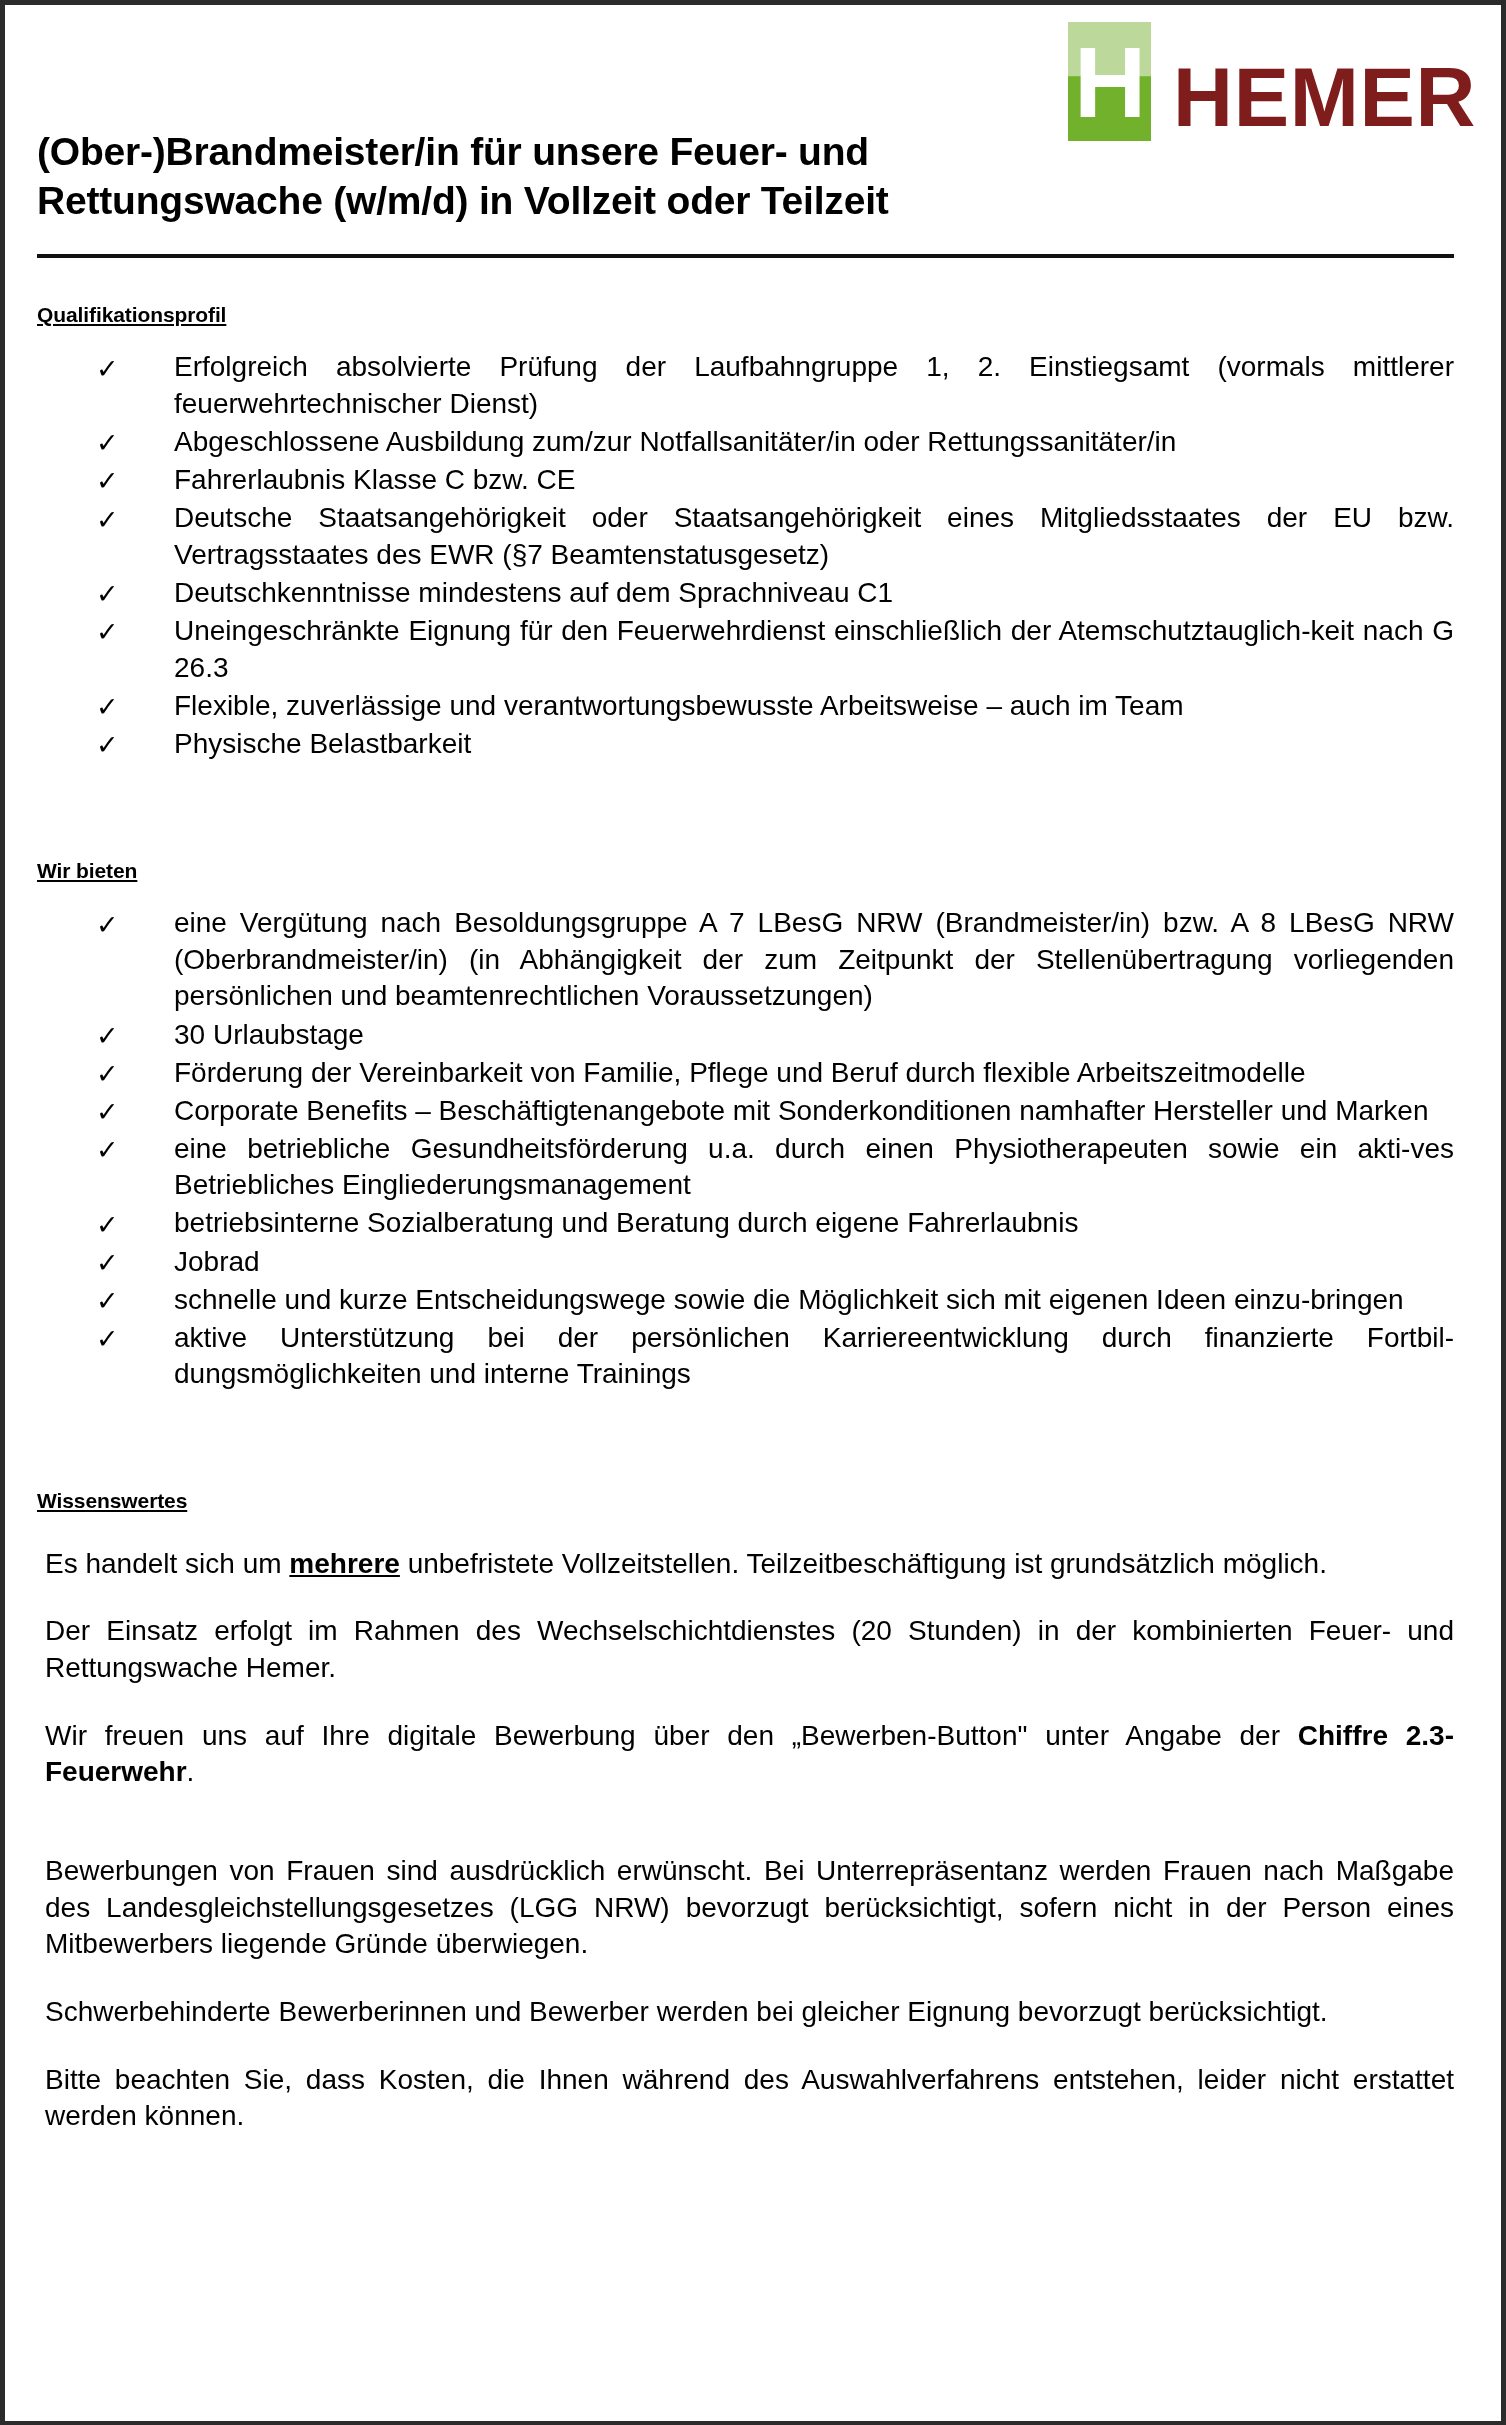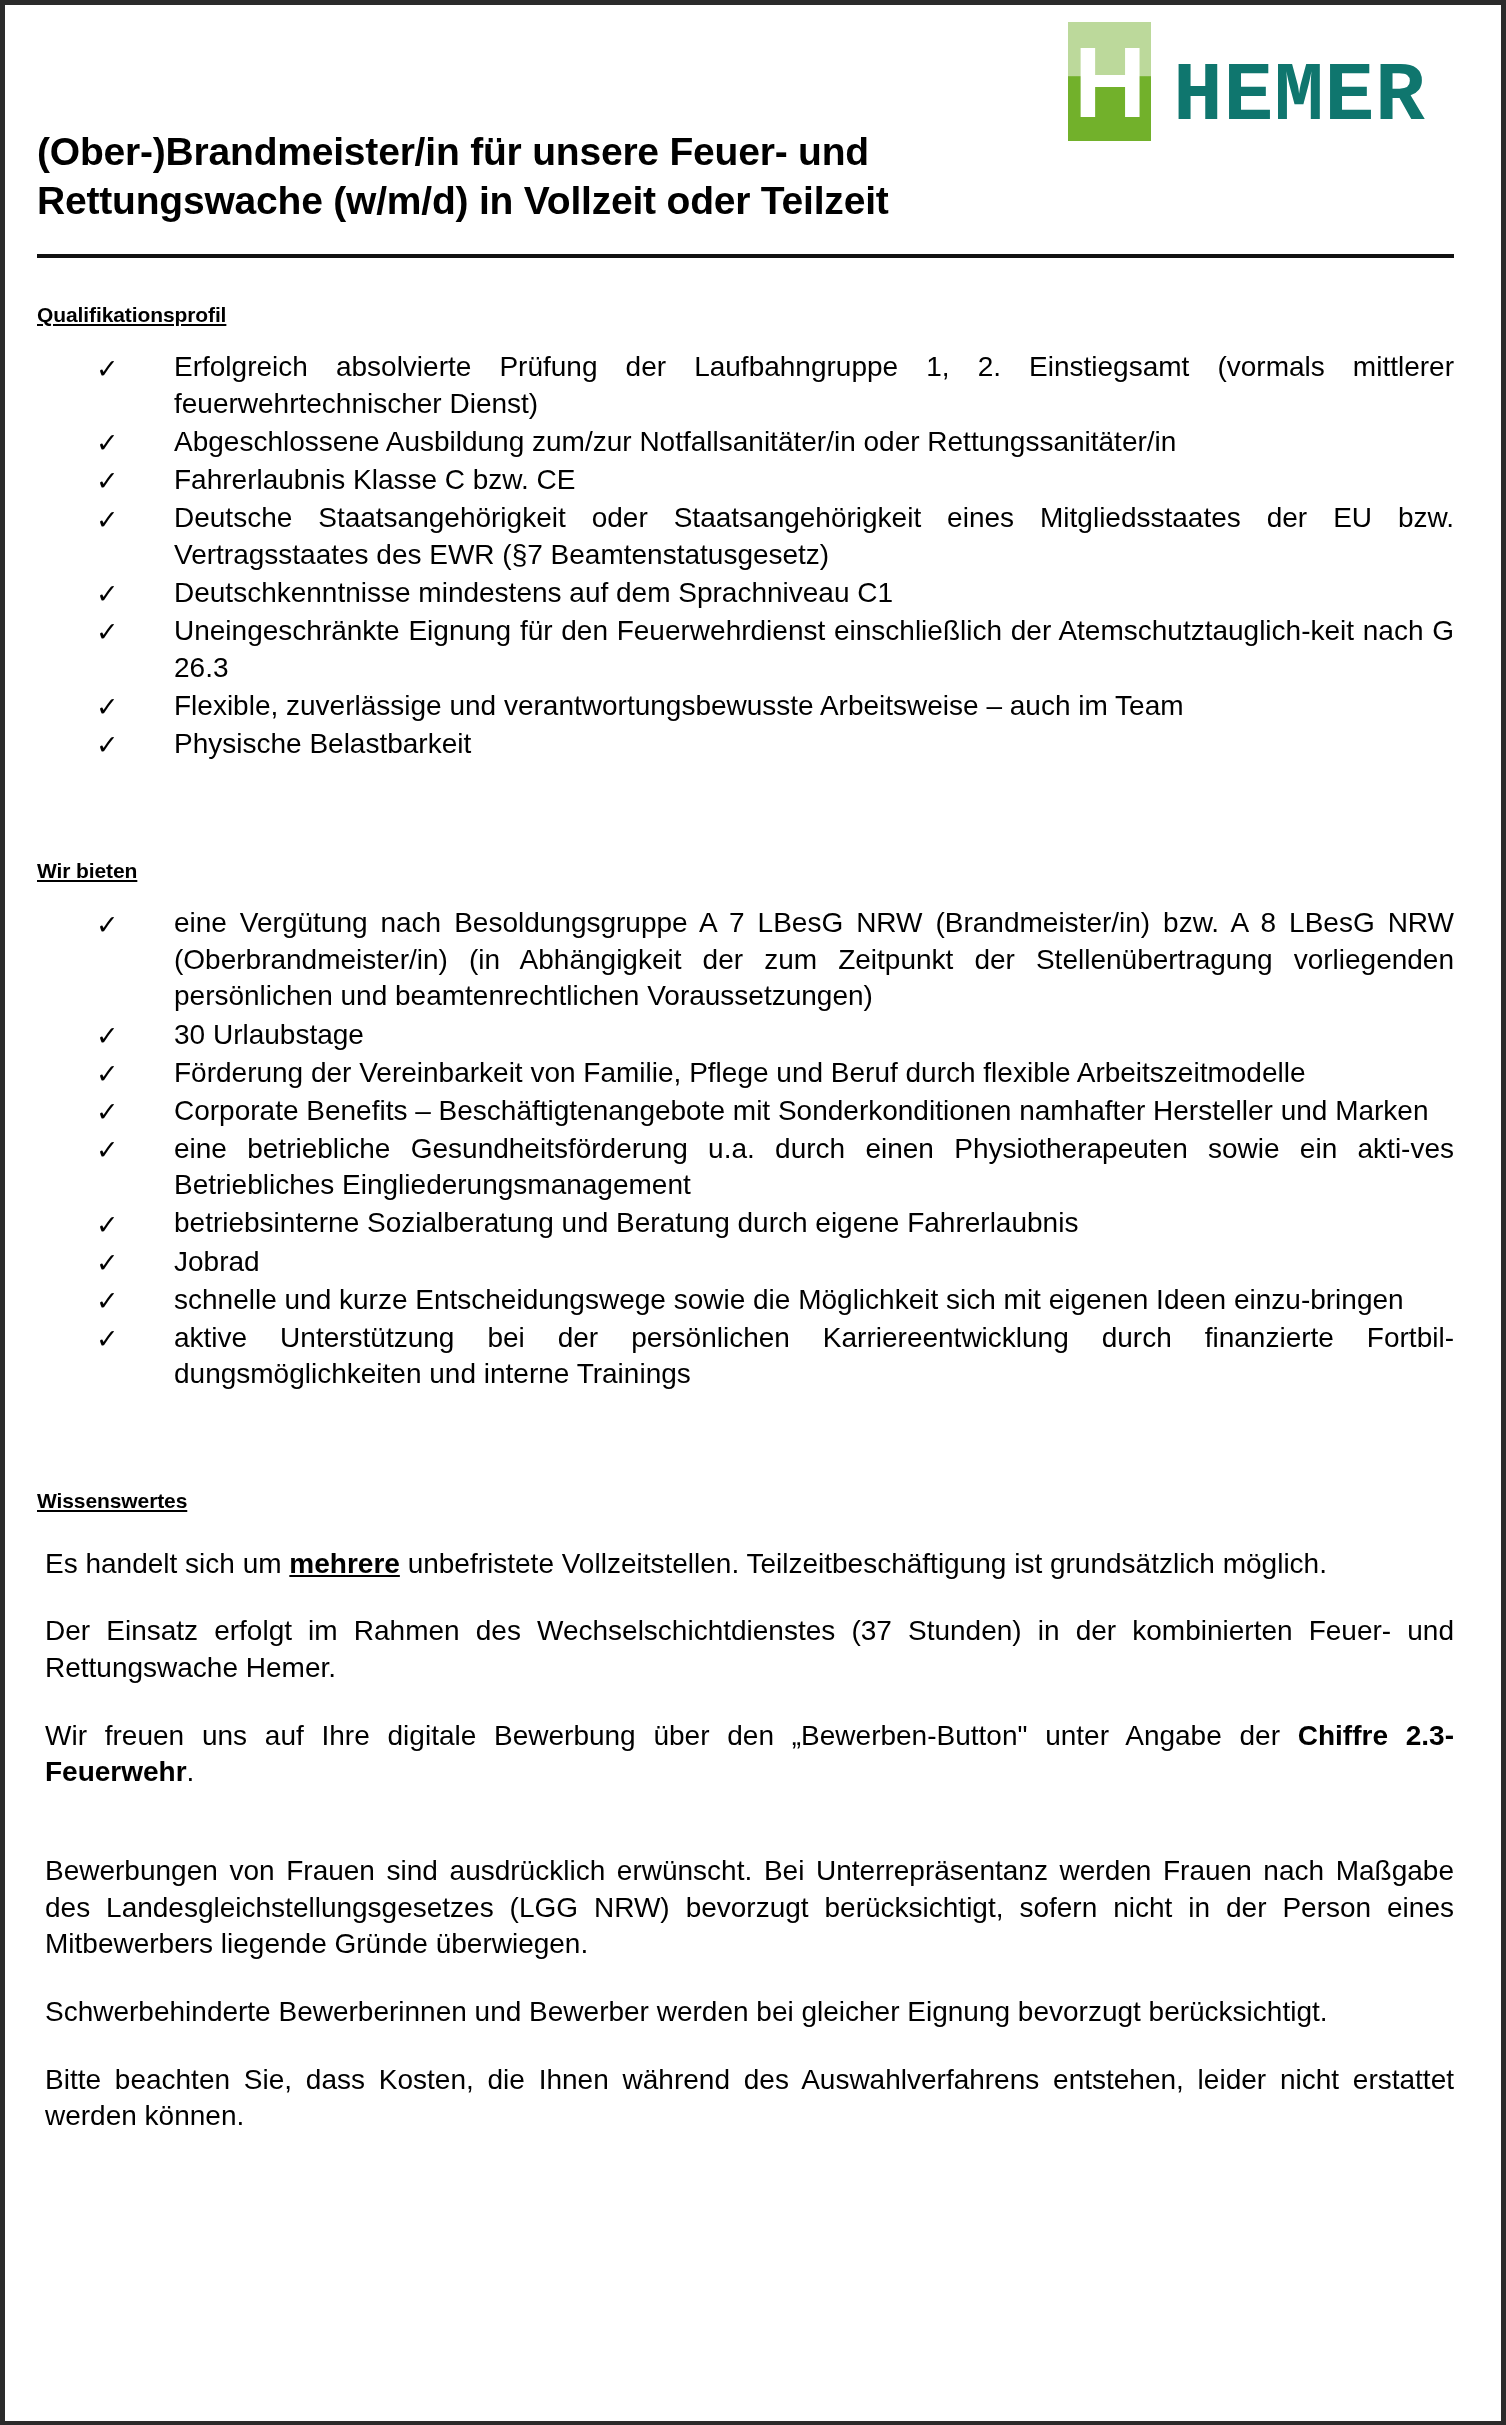--- a/index.html
+++ b/index.html
@@ -54,25 +54,25 @@
     font-weight: bold;
     font-size: 100px;
     line-height: 1;
     color: #ffffff;
     letter-spacing: -1.4px;
   }
   .logo-word {
     position: absolute;
     left: 105px;
     top: 34px;
-    font-family: Liberation Mono, monospace;
+    font-family: Liberation Sans, sans-serif;
     font-weight: bold;
     font-size: 83px;
     line-height: 1;
-    color: #0f766e;
+    color: #7f1d1d;
     letter-spacing: 0.7px;
   }
 
   .doc-title {
     position: absolute;
     left: 0;
     top: 122px;
     width: 1033px;
     font-size: 39px;
     line-height: 1.26;
@@ -246,21 +246,21 @@
 
       <div class="spacer-xl"></div>
 
       <h2 class="section-head">Wissenswertes</h2>
       <div class="spacer-md"></div>
 
       <p class="para"><span>Es handelt sich um </span><u class="bu">mehrere</u><span> unbefristete Vollzeitstellen. Teilzeitbeschäftigung ist grundsätzlich möglich.</span></p>
 
       <div class="spacer-md"></div>
 
-      <p class="para">Der Einsatz erfolgt im Rahmen des Wechselschichtdienstes (37 Stunden) in der kombinierten Feuer- und Rettungswache Hemer.</p>
+      <p class="para">Der Einsatz erfolgt im Rahmen des Wechselschichtdienstes (20 Stunden) in der kombinierten Feuer- und Rettungswache Hemer.</p>
 
       <div class="spacer-md"></div>
 
       <p class="para"><span>Wir freuen uns auf Ihre digitale Bewerbung über den „Bewerben-Button" unter Angabe der </span><b class="bold">Chiffre 2.3-Feuerwehr</b><span>.</span></p>
 
       <div class="spacer-md"></div>
 
 
       <div class="spacer-md"></div>
 

